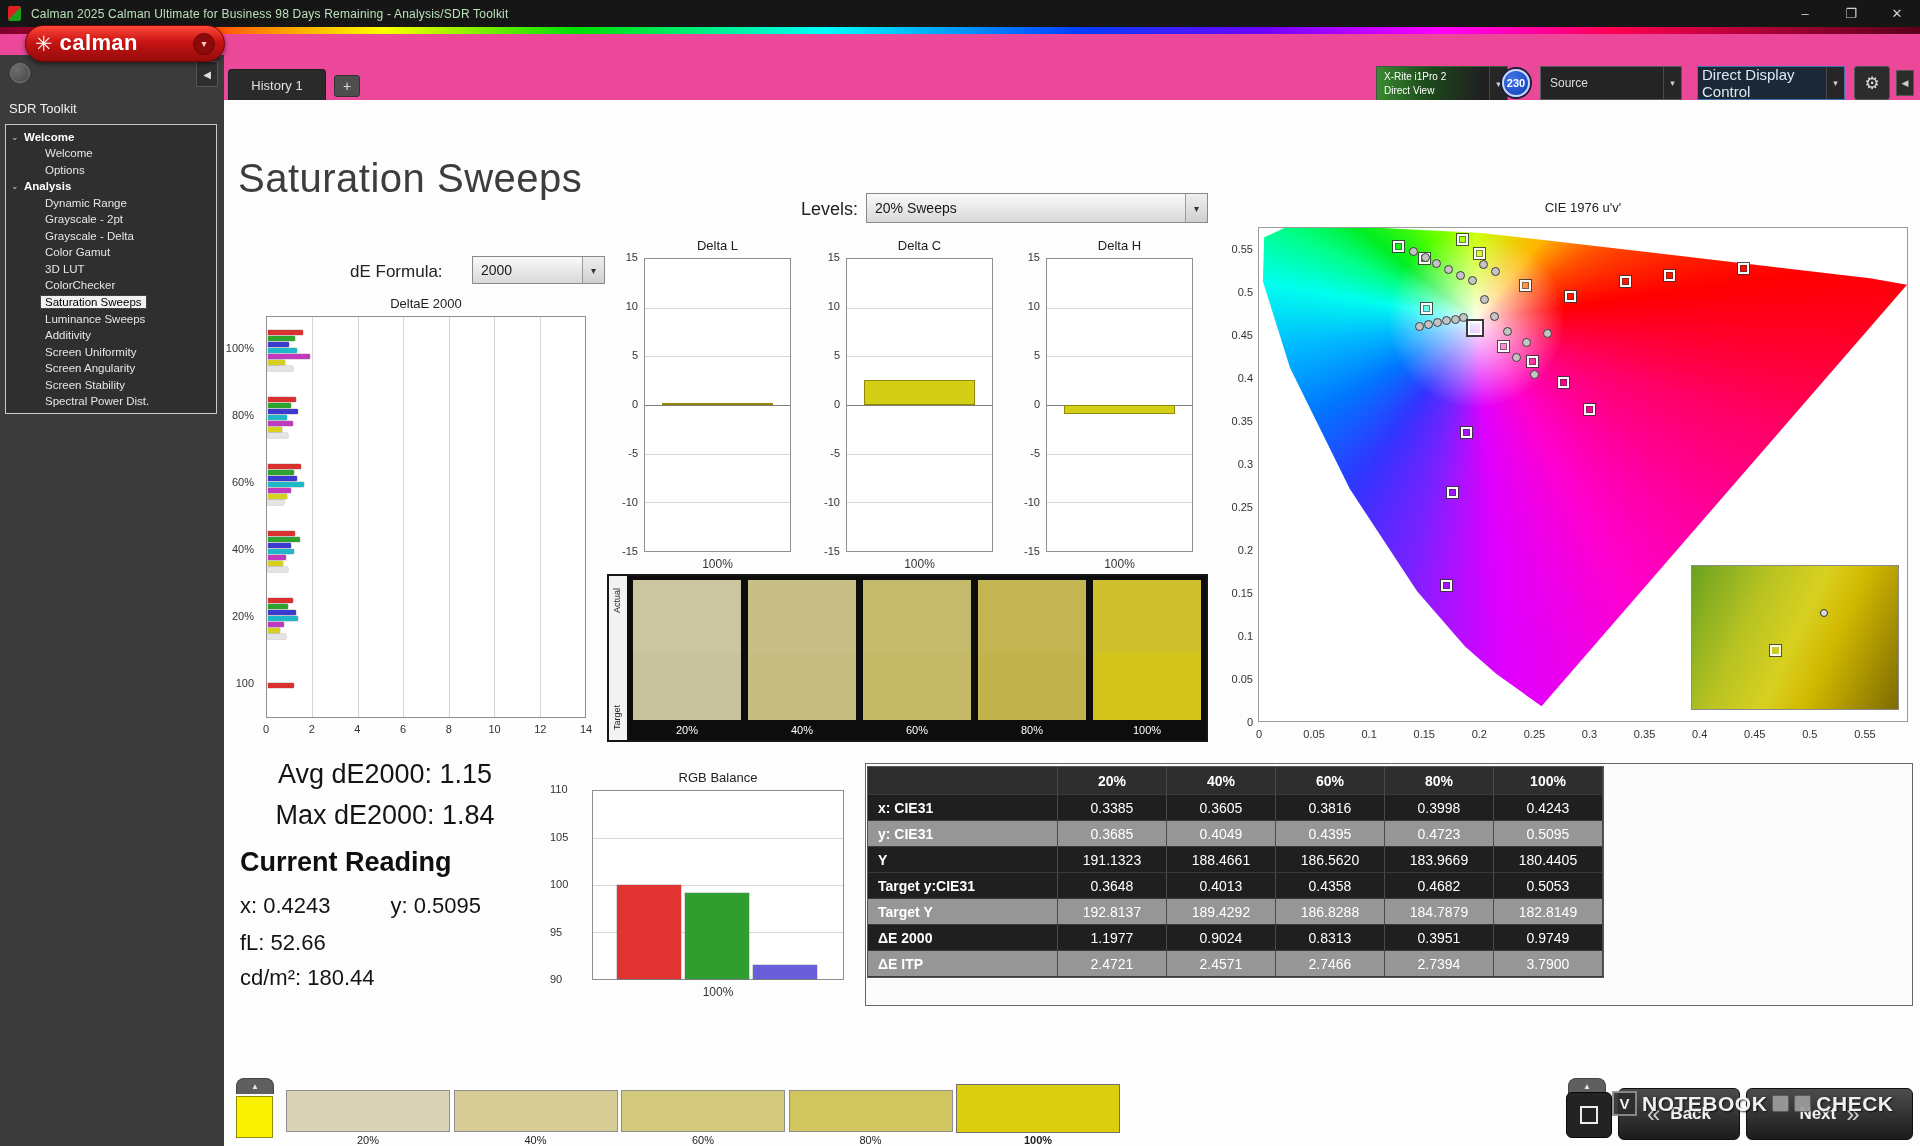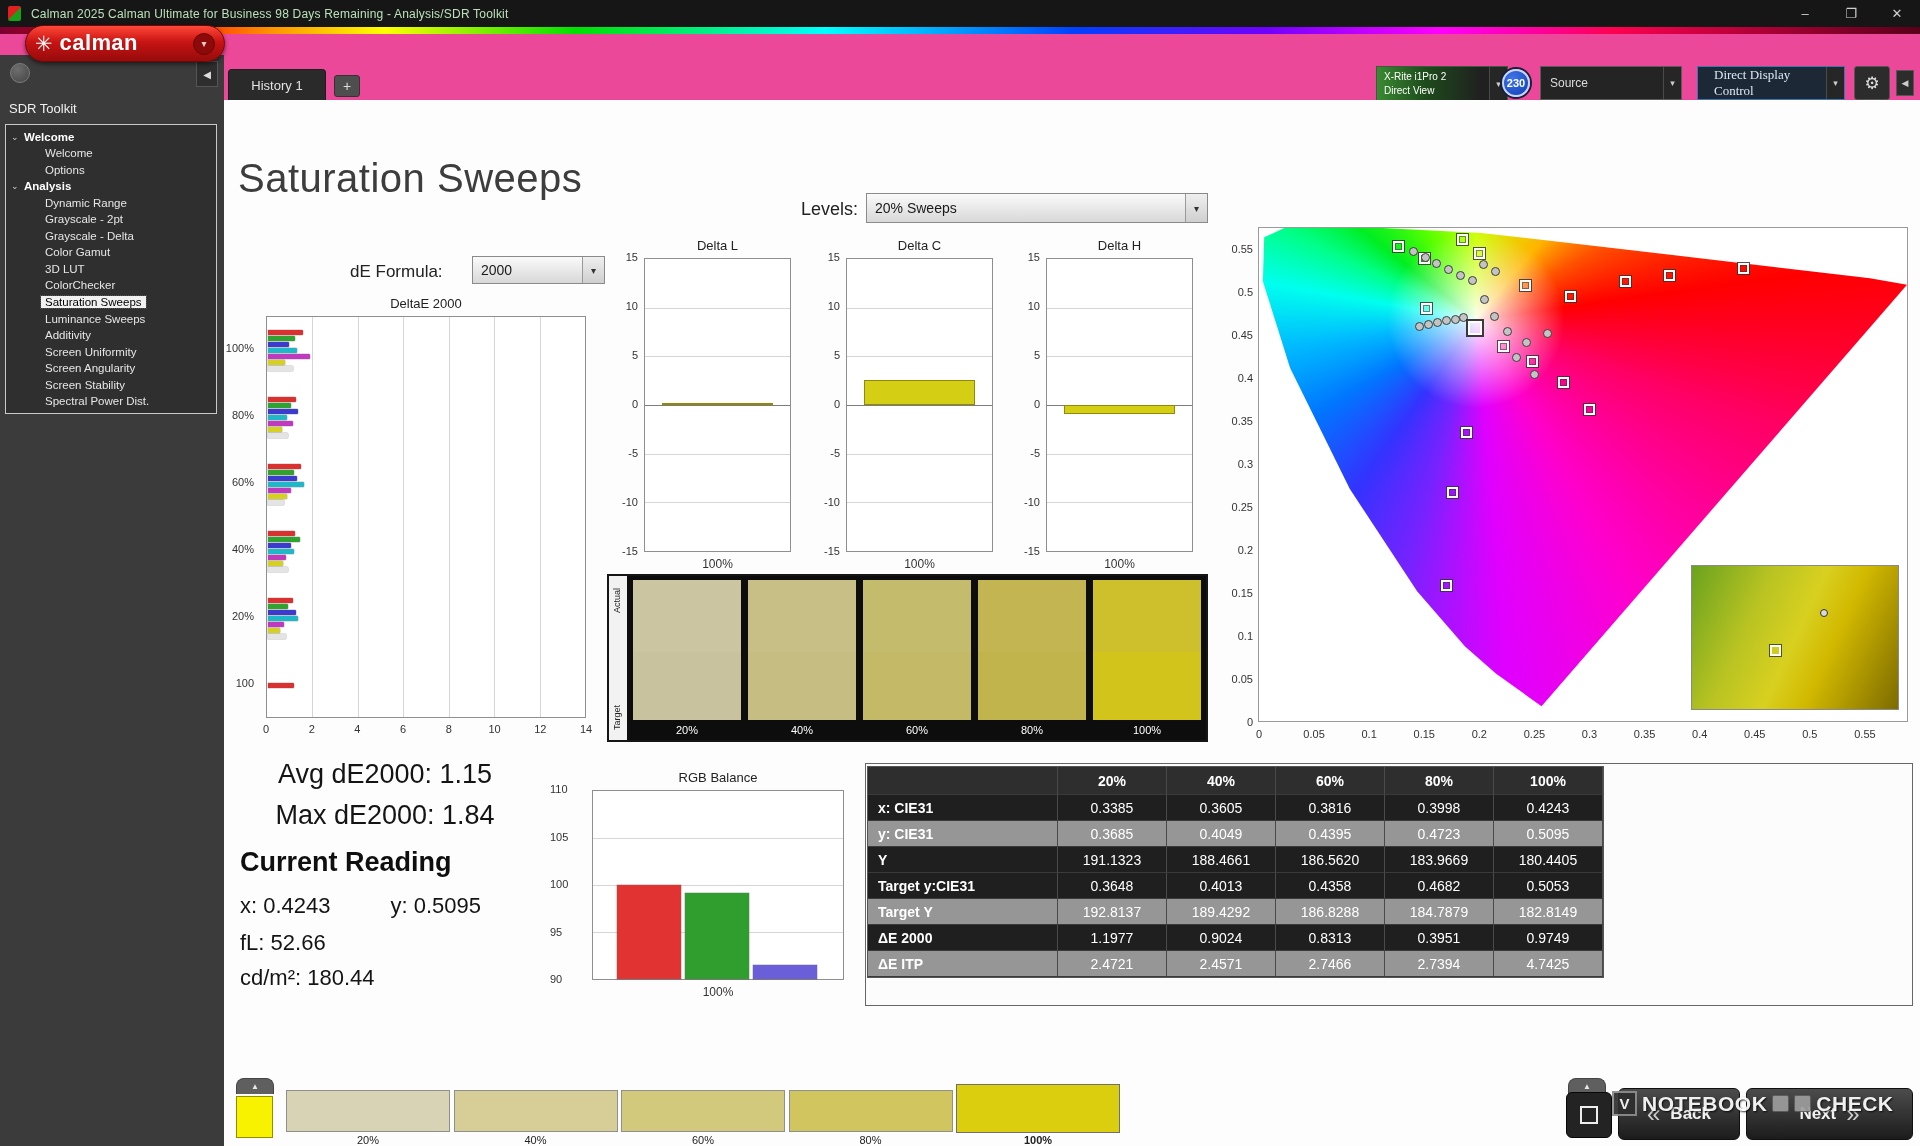--- a/index.html
+++ b/index.html
@@ -35,21 +35,21 @@
     background:linear-gradient(90deg,#3a8a32 0%,#1d4a1b 38%,#202020 80%); display:flex; align-items:stretch; }
   .meter-lines { flex:1; padding:3px 0 0 7px; color:#fff; font-size:10px; line-height:14px; }
   .dd-arrow { width:18px; display:flex; align-items:center; justify-content:center; color:#ccc; font-size:9px;
     background:#262626; border-left:1px solid #4a4a4a; }
   .badge { position:absolute; left:1502px; top:69px; width:28px; height:28px; border-radius:50%;
     background:radial-gradient(circle at 35% 30%, #3f74e8, #0f3fb4); border:2px solid #c9d6ff; box-shadow:0 0 0 2px #16213a;
     color:#fff; font-size:11px; font-weight:bold; display:flex; align-items:center; justify-content:center; }
   .src-box { position:absolute; left:1540px; top:66px; width:142px; height:34px; background:#242424; border:1px solid #5a5a5a; display:flex; }
   .src-label { flex:1; color:#ddd; font-size:12px; display:flex; align-items:center; padding-left:9px; }
   .ddc-box { position:absolute; left:1697px; top:66px; width:148px; height:34px; background:#1c2836; border:1px solid #3f74b5; display:flex; }
-  .ddc-label { flex:1; color:#dce8f5; font-size:13px; display:flex; align-items:center; padding-left:16px;font-family:Liberation Serif, serif; }
+  .ddc-label { flex:1; color:#dce8f5; font-size:15px; display:flex; align-items:center; padding-left:4px; }
   .gear-btn { position:absolute; left:1854px; top:66px; width:36px; height:34px; background:#2c2c2c; border:1px solid #555; border-radius:3px;
     color:#ddd; font-size:17px; display:flex; align-items:center; justify-content:center; }
   .side-collapse { position:absolute; left:1896px; top:70px; width:18px; height:26px; background:#2c2c2c; border:1px solid #555;
     color:#ccc; font-size:9px; display:flex; align-items:center; justify-content:center; }
 
   
   .sidebar { position:absolute; left:0; top:55px; width:224px; height:1091px; background:#3b3b3b; }
   .sb-circle { position:absolute; left:10px; top:8px; width:20px; height:20px; border-radius:50%;
     background:radial-gradient(circle at 35% 30%, #6e6e6e, #454545); border:1px solid #7d7d7d; }
   .sb-collapse { position:absolute; left:196px; top:6px; width:22px; height:26px; background:#2e2e2e; border:1px solid #555;
@@ -461,20 +461,21 @@
           <div class="sw-lab">80%</div>
         </div>
         <div class="sw-col">
           <div class="sw-a" style="background: rgb(205, 192, 44);"></div>
           <div class="sw-t" style="background: rgb(210, 196, 26);"></div>
           <div class="sw-lab">100%</div>
         </div>
       </div>
   </div>
 
+  <div class="chart-title" style="left:1258px; top:200px; width:650px;">CIE 1976 u'v'</div>
   <div class="cie-plot" id="cie-plot">
     <div class="horseshoe"></div>
     <div class="horseshoe-white"></div>
     <div class="cie-inset" id="cie-inset">
         <div class="inset-square" style="left: 38%; top: 55%;"></div>
         <div class="inset-circle" style="left: 62%; top: 30%;"></div>
       </div>
   <div class="cie-xlab" style="left: -17px;">0</div>
       <div class="cie-xlab" style="left: 38.0847px;">0.05</div>
       <div class="cie-xlab" style="left: 93.1695px;">0.1</div>
@@ -618,21 +619,21 @@
           <div class="tcell">0.8313</div>
           <div class="tcell">0.3951</div>
           <div class="tcell">0.9749</div>
         </div>
         <div class="trow light">
           <div class="tcell lab">ΔE ITP</div>
           <div class="tcell">2.4721</div>
           <div class="tcell">2.4571</div>
           <div class="tcell">2.7466</div>
           <div class="tcell">2.7394</div>
-          <div class="tcell">4.7425</div>
+          <div class="tcell">3.7900</div>
         </div>
       </div>
   </div>
 
   <div class="mini-tab" style="left:236px; top:1078px;">▲</div>
   <div class="preview-swatch" style="background: rgb(248, 241, 0);"></div>
   <div id="patches">
       <div class="patch" style="left: 286px; width: 164px; background: rgb(217, 211, 181);"></div>
       <div class="patch-lab" style="left: 286px; width: 164px;">20%</div>
       <div class="patch" style="left: 453.5px; width: 164px; background: rgb(214, 205, 151);"></div>

